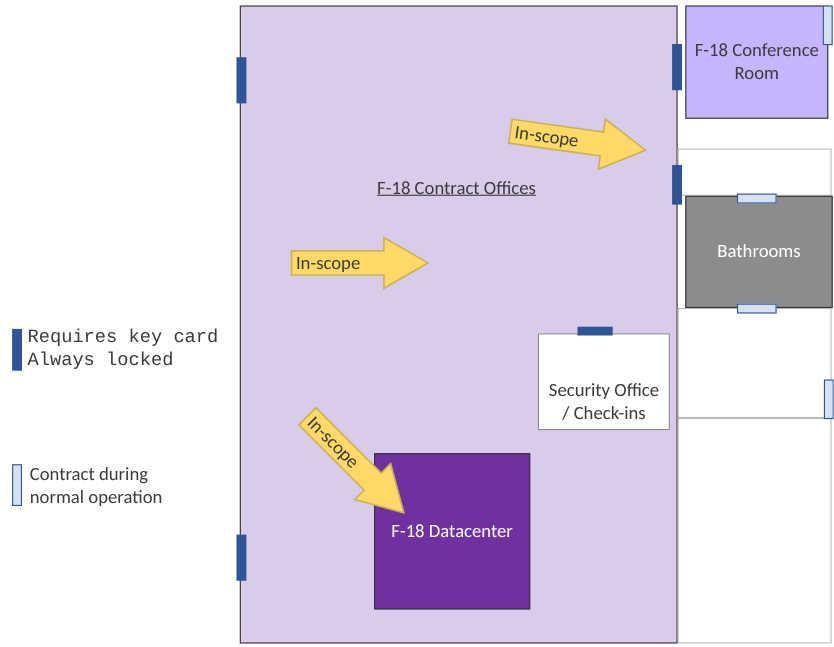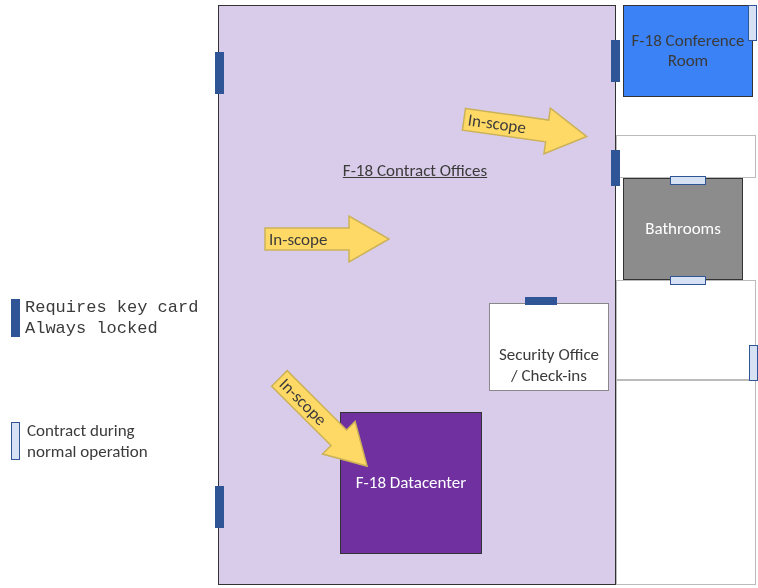--- a/index.html
+++ b/index.html
@@ -85,29 +85,29 @@
 </style>
 </head>
 <body>
 
 <div class="stage">
 
   <div class="room" style="left:218px; top:5px; width:398px; height:580px; background:#d9ccea; border:1px solid #333;">
   </div>
   <div class="plain-label" style="left:285px; top:160px; width:260px;text-decoration:underline;">F-18 Contract Offices</div>
 
-  <div class="room" style="left:623px; top:5px; width:130px; height:92px; background:#3b82f6; border:1px solid #333;">
+  <div class="room" style="left:623px; top:5px; width:130px; height:103px; background:#c4b5fd; border:1px solid #333;">
     <span>F-18
 Conference
 Room</span>
   </div>
 
   <div class="border-only" style="left:616px; top:135px; width:140px; height:43px; border:1px solid #bbb;"></div>
 
-  <div class="room" style="left:623px; top:178px; width:120px; height:102px; background:#8c8c8c; color:#ffffff; border:1px solid #333;">
+  <div class="room" style="left:623px; top:178px; width:134px; height:102px; background:#8c8c8c; color:#ffffff; border:1px solid #333;">
     <span>Bathrooms</span>
   </div>
 
   <div class="border-only" style="left:616px; top:280px; width:140px; height:100px; border:1px solid #bbb;"></div>
   <div class="border-only" style="left:616px; top:380px; width:140px; height:205px; border:1px solid #bbb;"></div>
 
   <div class="label-box" style="left:489px; top:303px; width:120px; height:88px;">
     <span>Security
 Office /
 Check-ins</span>

